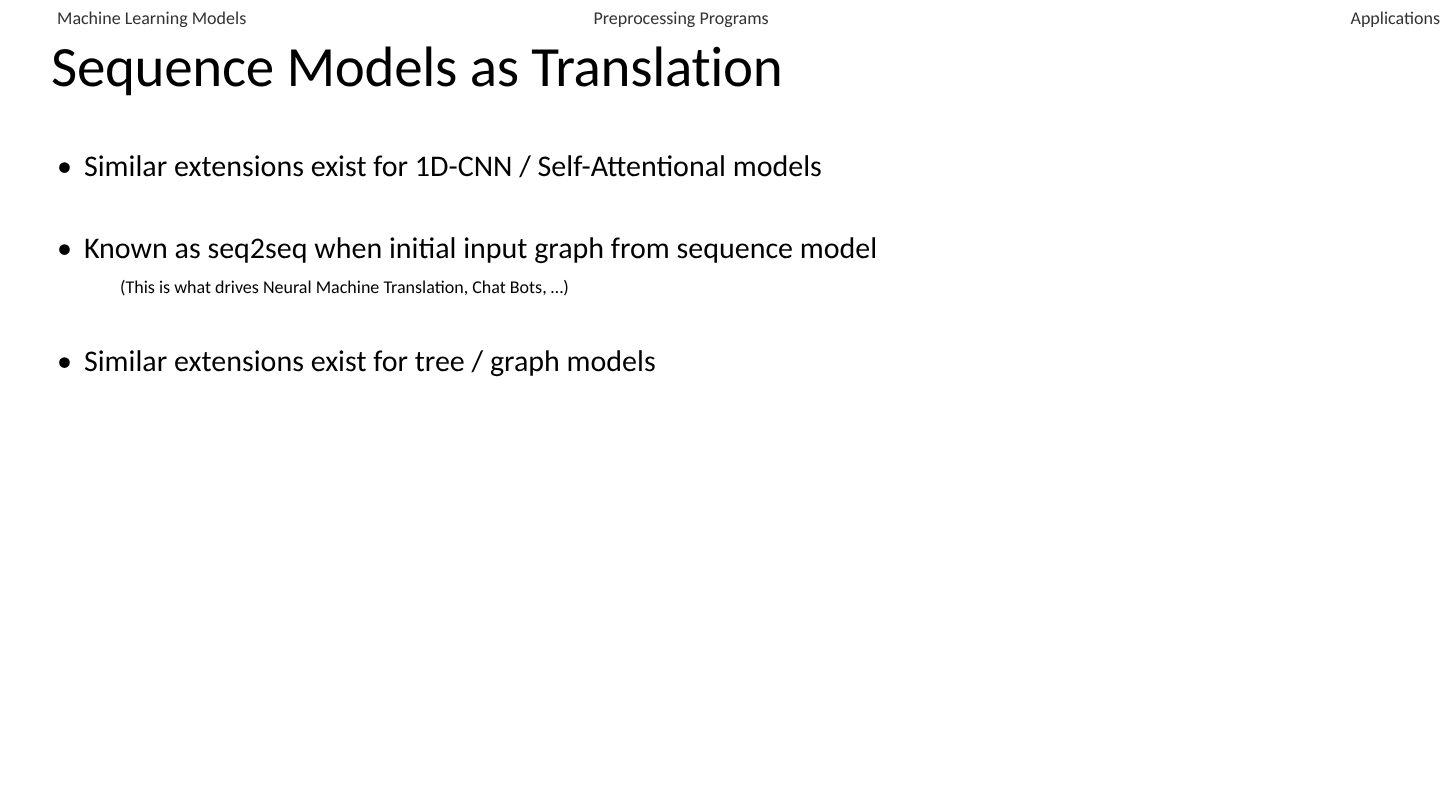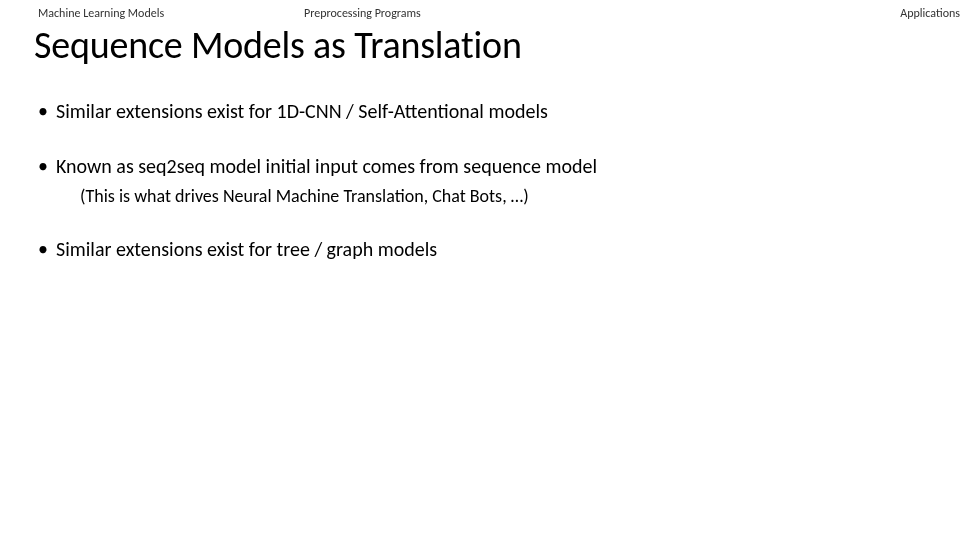--- a/index.html
+++ b/index.html
@@ -21,20 +21,21 @@
       padding-top: 6px;
       font-size: 12px;
       color: #333333;
     }
     .header-label-left {
       padding-left: 38px;
       width: 304px;
     }
     .header-label-center {
       width: 300px;
+      text-align: center;
     }
     .header-label-right {
       margin-left: auto;
     }
     .title {
       font-size: 38px;
       font-weight: 400;
       color: #000000;
       padding-left: 34px;
       padding-top: 2px;
@@ -53,21 +54,21 @@
     }
     .bullet-marker {
       margin-right: 8px;
       flex-shrink: 0;
     }
     .bullet-text {
       flex: 1;
     }
     .sub-line {
       padding-left: 42px;
-      font-size: 18px;
+      font-size: 12px;
       line-height: 1.35;
     }
     .bullet-block {
       margin-bottom: 28px;
     }
     .bullet-block .bullet-item {
       margin-bottom: 4px;
     }
   </style>
 </head>
@@ -84,21 +85,21 @@
 <div class="content">
 
   <div class="bullet-item">
     <span class="bullet-marker">•</span>
     <span class="bullet-text">Similar extensions exist for 1D-CNN / Self-Attentional models</span>
   </div>
 
   <div class="bullet-block">
     <div class="bullet-item">
       <span class="bullet-marker">•</span>
-      <span class="bullet-text">Known as seq2seq model initial input comes from sequence model</span>
+      <span class="bullet-text">Known as seq2seq when initial input graph from sequence model</span>
     </div>
     <div class="sub-line">(This is what drives Neural Machine Translation, Chat Bots, …)</div>
   </div>
 
   <div class="bullet-item">
     <span class="bullet-marker">•</span>
     <span class="bullet-text">Similar extensions exist for tree / graph models</span>
   </div>
 
 </div>

